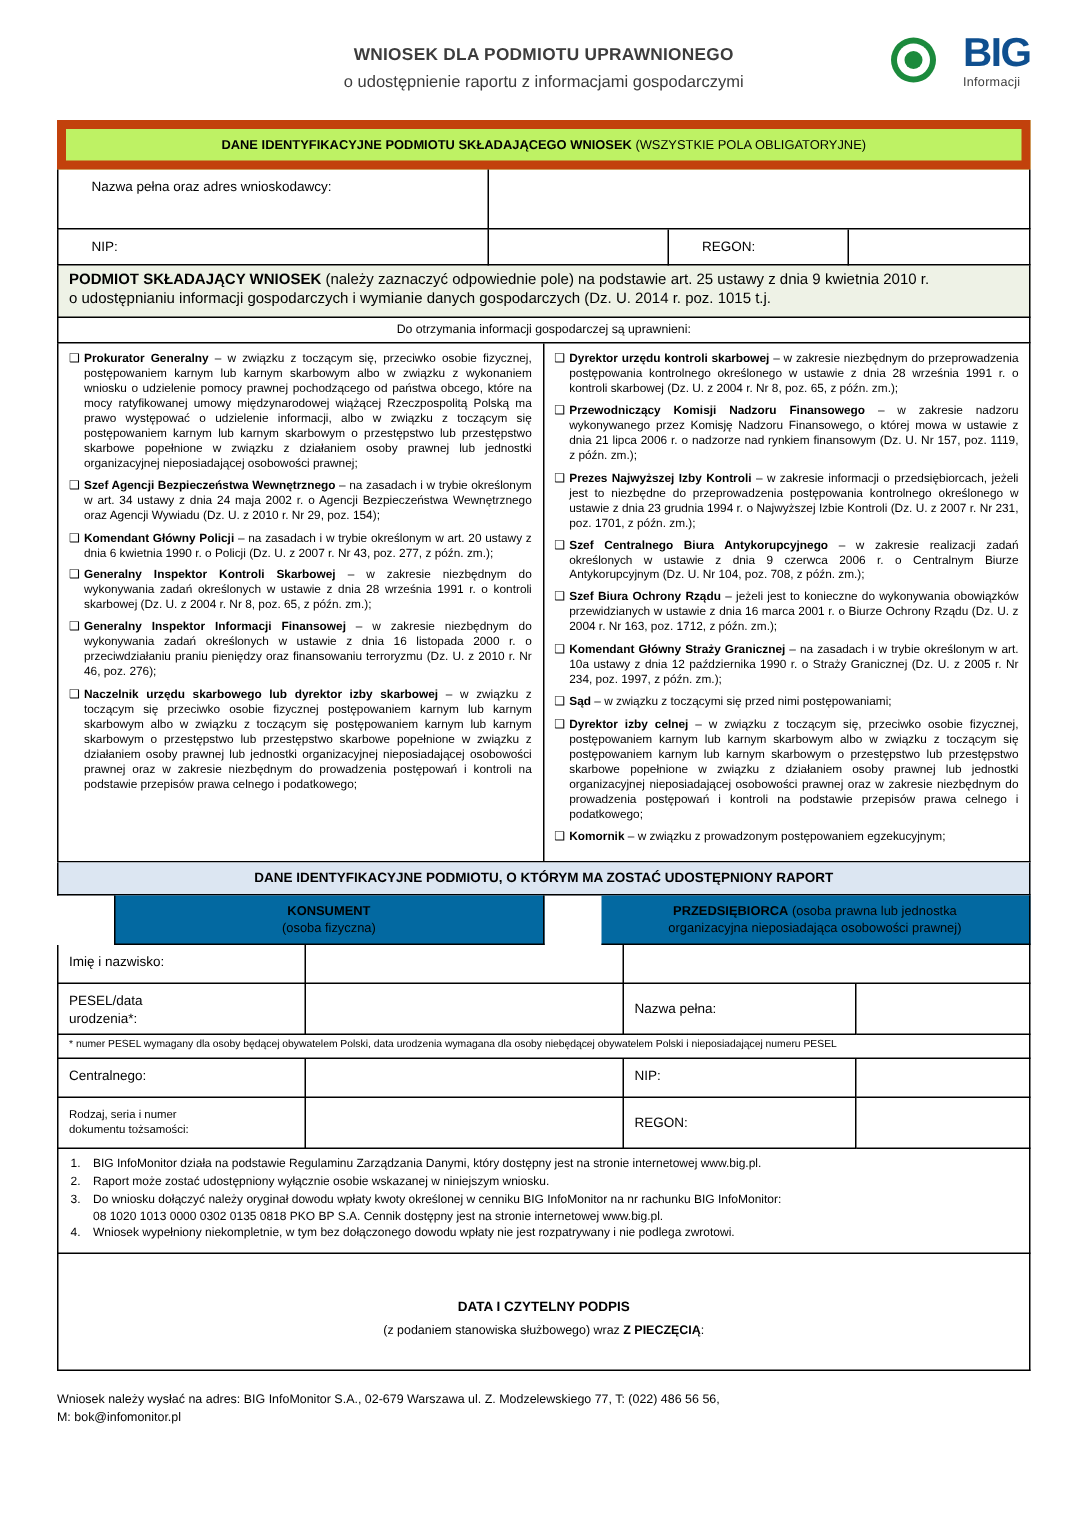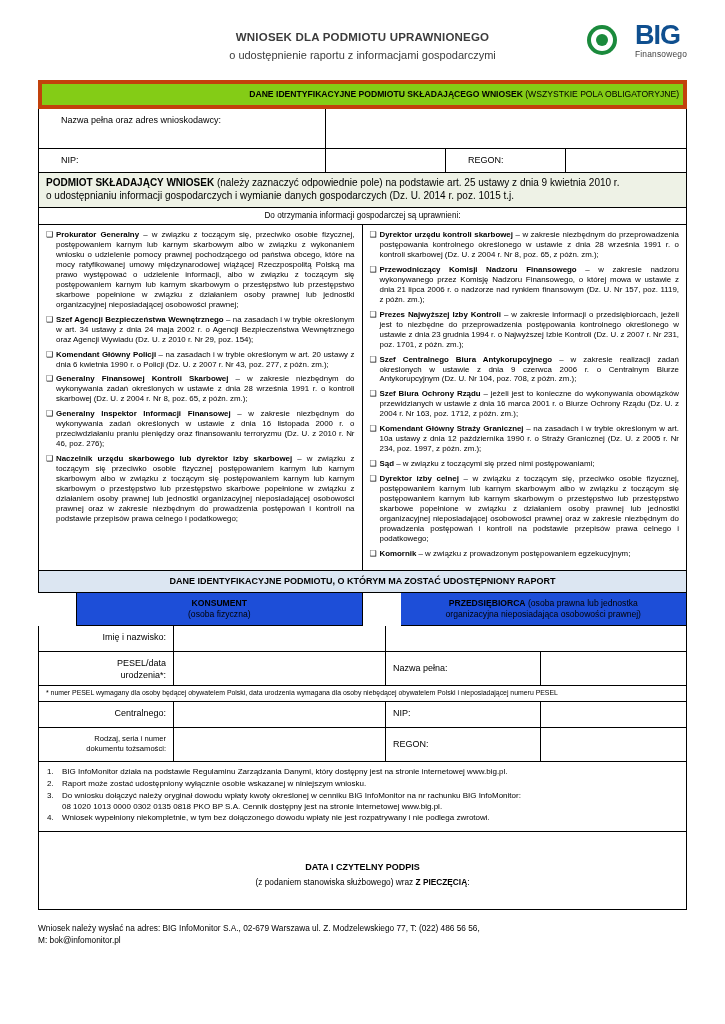--- a/index.html
+++ b/index.html
@@ -68,23 +68,23 @@
     z-index:2;
   }
   .logo-text{line-height:1;}
   .logo-big{
     font-size:27px;font-weight:bold;color:#0f4f8f;letter-spacing:-1px;
   }
   .logo-info{
     font-size:8.4px;color:#3f3f3f;letter-spacing:.2px;margin-top:1px;
   }
   .band{
-    background:#84cc16;
-    border:4px solid #c2410c;
-    text-align:right;
+    background:#bef264;
+    border:6px solid #c2410c;
+    text-align:center;
     font-size:8.6px;
     padding:5px 4px;
     box-sizing:border-box;
   }
   .band b{font-weight:bold;}
   .band-blue{
     background:#dce6f2;
     border:1px solid #000;
     border-top:none;
     text-align:center;
@@ -164,28 +164,28 @@
   
   .two-head{display:flex;}
   .two-head > div{
     width:50%;
     border:1px solid #000;
     border-top:none;
     box-sizing:border-box;
     text-align:center;
     padding:5px 6px;
     font-size:8.6px;
-    background:#1d4ed8;
+    background:#0369a1;
     margin-left:38px;
   }
   .two-head > div.r{border-left:none;}
   .two-head b{font-weight:bold;}
 
   .k-row{display:flex;}
-  .k-row .kl{width:136px;border:1px solid #000;border-top:none;box-sizing:border-box;padding:6px 7px;text-align:right;}
+  .k-row .kl{width:166px;border:1px solid #000;border-top:none;box-sizing:border-box;padding:6px 7px;}
   .k-row .kv{width:212px;border:1px solid #000;border-top:none;border-left:none;box-sizing:border-box;}
   .k-row .rl{width:155px;border:1px solid #000;border-top:none;border-left:none;box-sizing:border-box;padding:6px 7px;}
   .k-row .rv{flex:1;border:1px solid #000;border-top:none;border-left:none;box-sizing:border-box;}
 
   .note-row{
     border:1px solid #000;
     border-top:none;
     box-sizing:border-box;
     padding:3px 7px;
     font-size:6.9px;
@@ -234,21 +234,21 @@
 
   <div class="header">
     <div class="title-block">
       <div class="title-main">WNIOSEK DLA PODMIOTU UPRAWNIONEGO</div>
       <div class="title-sub">o udostępnienie raportu z informacjami gospodarczymi</div>
     </div>
     <div class="logo">
       <div class="logo-mark"></div>
       <div class="logo-text">
         <div class="logo-big">BIG</div>
-        <div class="logo-info">Finansowego</div>
+        <div class="logo-info">Informacji</div>
       </div>
     </div>
   </div>
 
   <div class="band">
     <b>DANE IDENTYFIKACYJNE PODMIOTU SKŁADAJĄCEGO WNIOSEK</b><span> (WSZYSTKIE POLA OBLIGATORYJNE)</span>
   </div>
 
   <div class="row name-row">
     <div class="cell c1 label">Nazwa pełna oraz adres wnioskodawcy:</div>
@@ -269,21 +269,21 @@
     <div>o udostępnianiu informacji gospodarczych i wymianie danych gospodarczych (Dz. U. 2014 r. poz. 1015 t.j.</div>
   </div>
 
   <div class="entitled">Do otrzymania informacji gospodarczej są uprawnieni:</div>
 
   <div class="cols">
     <div class="col left" id="col-left">
         <div class="item"><b>Prokurator Generalny</b> – w związku z toczącym się, przeciwko osobie fizycznej, postępowaniem karnym lub karnym skarbowym albo w związku z wykonaniem wniosku o udzielenie pomocy prawnej pochodzącego od państwa obcego, które na mocy ratyfikowanej umowy międzynarodowej wiążącej Rzeczpospolitą Polską ma prawo występować o udzielenie informacji, albo w związku z toczącym się postępowaniem karnym lub karnym skarbowym o przestępstwo lub przestępstwo skarbowe popełnione w związku z działaniem osoby prawnej lub jednostki organizacyjnej nieposiadającej osobowości prawnej;</div>
         <div class="item"><b>Szef Agencji Bezpieczeństwa Wewnętrznego</b> – na zasadach i w trybie określonym w art. 34 ustawy z dnia 24 maja 2002 r. o Agencji Bezpieczeństwa Wewnętrznego oraz Agencji Wywiadu (Dz. U. z 2010 r. Nr 29, poz. 154);</div>
         <div class="item"><b>Komendant Główny Policji</b> – na zasadach i w trybie określonym w art. 20 ustawy z dnia 6 kwietnia 1990 r. o Policji (Dz. U. z 2007 r. Nr 43, poz. 277, z późn. zm.);</div>
-        <div class="item"><b>Generalny Finansowej Kontroli Skarbowej</b> –  w zakresie niezbędnym do wykonywania zadań określonych w ustawie z dnia 28 września 1991 r. o kontroli skarbowej (Dz. U. z 2004 r. Nr 8, poz. 65, z późn. zm.);</div>
+        <div class="item"><b>Generalny Inspektor Kontroli Skarbowej</b> –  w zakresie niezbędnym do wykonywania zadań określonych w ustawie z dnia 28 września 1991 r. o kontroli skarbowej (Dz. U. z 2004 r. Nr 8, poz. 65, z późn. zm.);</div>
         <div class="item"><b>Generalny Inspektor Informacji Finansowej</b> – w zakresie niezbędnym do wykonywania zadań określonych w ustawie z dnia 16 listopada 2000 r. o przeciwdziałaniu praniu pieniędzy oraz finansowaniu terroryzmu (Dz. U. z 2010 r. Nr 46, poz. 276);</div>
         <div class="item"><b>Naczelnik urzędu skarbowego lub dyrektor izby skarbowej</b> – w związku z toczącym się przeciwko osobie fizycznej postępowaniem karnym lub karnym skarbowym albo w związku z toczącym się postępowaniem karnym lub karnym skarbowym o przestępstwo lub przestępstwo skarbowe popełnione w związku z działaniem osoby prawnej lub jednostki organizacyjnej nieposiadającej osobowości prawnej oraz w zakresie niezbędnym do prowadzenia postępowań i kontroli na podstawie przepisów prawa celnego i podatkowego;</div>
       </div>
     <div class="col right" id="col-right">
         <div class="item"><b>Dyrektor urzędu kontroli skarbowej</b> – w zakresie niezbędnym do przeprowadzenia postępowania kontrolnego określonego w ustawie z dnia 28 września 1991 r. o kontroli skarbowej (Dz. U. z 2004 r. Nr 8, poz. 65, z późn. zm.);</div>
         <div class="item"><b>Przewodniczący Komisji Nadzoru Finansowego</b> – w zakresie nadzoru wykonywanego przez Komisję Nadzoru Finansowego, o której mowa w ustawie z dnia 21 lipca 2006 r. o nadzorze nad rynkiem finansowym (Dz. U. Nr 157, poz. 1119, z późn. zm.);</div>
         <div class="item"><b>Prezes Najwyższej Izby Kontroli</b> – w zakresie informacji o przedsiębiorcach, jeżeli jest to niezbędne do przeprowadzenia postępowania kontrolnego określonego w ustawie z dnia 23 grudnia 1994 r. o Najwyższej Izbie Kontroli (Dz. U. z 2007 r. Nr 231, poz. 1701, z późn. zm.);</div>
         <div class="item"><b>Szef Centralnego Biura Antykorupcyjnego</b> – w zakresie realizacji zadań określonych w ustawie z dnia 9 czerwca 2006 r. o Centralnym Biurze Antykorupcyjnym (Dz. U. Nr 104, poz. 708, z późn. zm.);</div>
         <div class="item"><b>Szef Biura Ochrony Rządu</b> –  jeżeli jest to konieczne do wykonywania obowiązków przewidzianych w ustawie z dnia 16 marca 2001 r. o Biurze Ochrony Rządu (Dz. U. z 2004 r. Nr 163, poz. 1712, z późn. zm.);</div>
         <div class="item"><b>Komendant Główny Straży Granicznej</b> – na zasadach i w trybie określonym w art. 10a ustawy z dnia 12 października 1990 r. o Straży Granicznej (Dz. U. z 2005 r. Nr 234, poz. 1997, z późn. zm.);</div>

